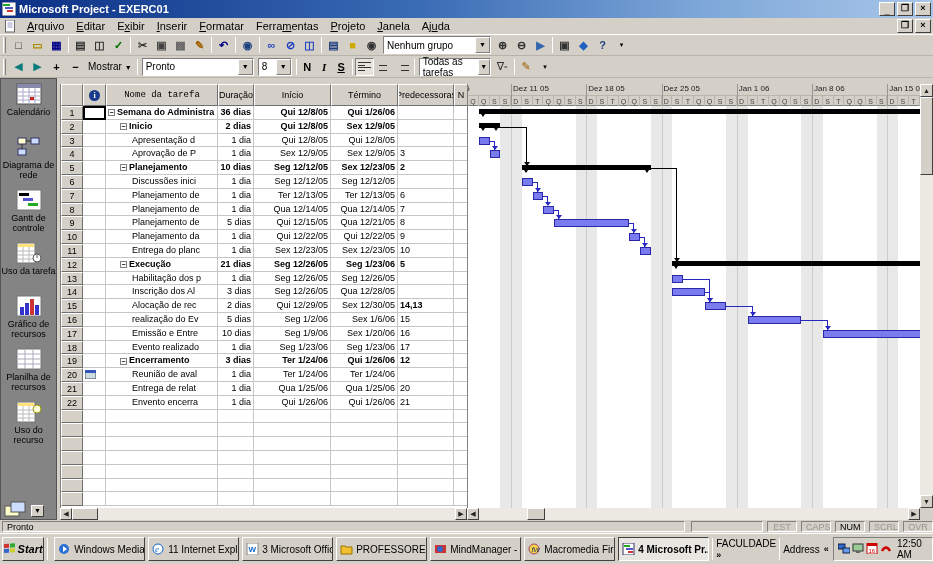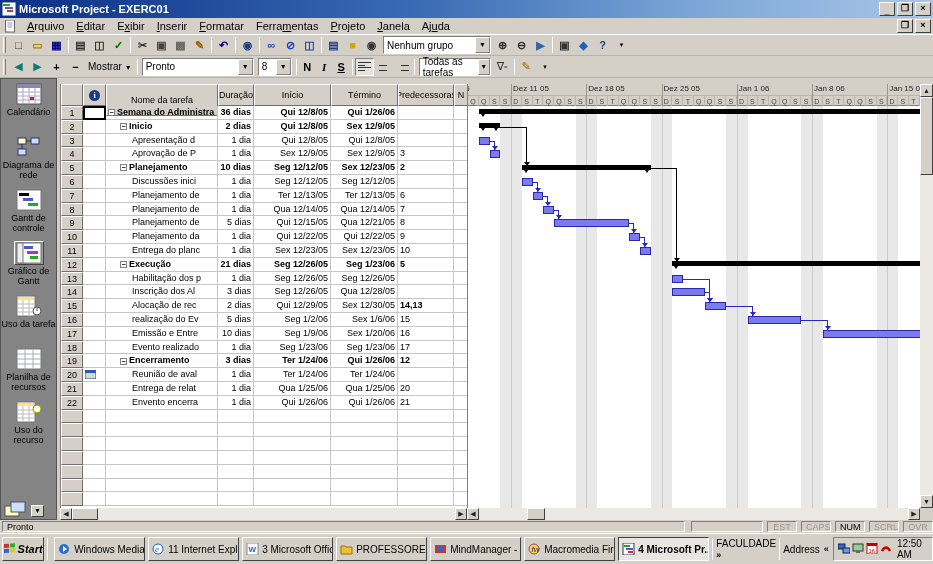--- a/index.html
+++ b/index.html
@@ -350,49 +350,49 @@
             <div class="vicon">
               <svg width="26" height="22">
                 <rect x="1" y="1" width="24" height="20" fill="#fff" stroke="#777"></rect>
                 <rect x="3" y="4" width="10" height="3" fill="#000"></rect>
                 <rect x="7" y="9" width="10" height="3" fill="#55c"></rect>
                 <rect x="12" y="14" width="10" height="3" fill="#2a2"></rect>
               </svg>
             </div>
             <div class="vlabel">Gantt de controle</div>
           </div>
-          <div class="vitem sel">
-            <div class="vicon">
-              <svg width="26" height="22">
-                <rect x="1" y="1" width="24" height="20" fill="#fff" stroke="#777"></rect>
-                <rect x="1" y="1" width="6" height="20" fill="#eee" stroke="#777"></rect>
-                <rect x="8" y="4" width="9" height="3" fill="#55c"></rect>
-                <rect x="11" y="9" width="11" height="3" fill="#a3c"></rect>
-                <rect x="14" y="14" width="8" height="3" fill="#2a2"></rect>
-              </svg>
-            </div>
-            <div class="vlabel">Gráfico de Gantt</div>
-          </div>
           <div class="vitem">
             <div class="vicon">
               <svg width="26" height="22">
                 <rect x="1" y="1" width="18" height="20" fill="#fff" stroke="#777"></rect>
                 <rect x="2" y="2" width="16" height="3" fill="#ffe27a"></rect>
                 <g stroke="#bbb">
                   <line x1="1" y1="9" x2="19" y2="9"></line>
                   <line x1="1" y1="13" x2="19" y2="13"></line>
                   <line x1="1" y1="17" x2="19" y2="17"></line>
                   <line x1="7" y1="5" x2="7" y2="21"></line>
                   <line x1="13" y1="5" x2="13" y2="21"></line>
                 </g>
                 <circle cx="21" cy="16" r="4" fill="#fff" stroke="#555"></circle>
                 <line x1="21" y1="16" x2="21" y2="13" stroke="#555"></line>
               </svg>
             </div>
             <div class="vlabel">Uso da tarefa</div>
+          </div>
+          <div class="vitem">
+            <div class="vicon">
+              <svg width="26" height="22">
+                <rect x="1" y="1" width="24" height="20" fill="#fff" stroke="#777"></rect>
+                <rect x="4" y="12" width="4" height="8" fill="#33c"></rect>
+                <rect x="9" y="8" width="4" height="12" fill="#33c"></rect>
+                <rect x="14" y="4" width="4" height="16" fill="#c33"></rect>
+                <rect x="19" y="10" width="4" height="10" fill="#33c"></rect>
+              </svg>
+            </div>
+            <div class="vlabel">Gráfico de recursos</div>
           </div>
           <div class="vitem">
             <div class="vicon">
               <svg width="26" height="22">
                 <rect x="1" y="1" width="24" height="20" fill="#fff" stroke="#777"></rect>
                 <g stroke="#aab">
                   <line x1="1" y1="6" x2="25" y2="6"></line>
                   <line x1="1" y1="11" x2="25" y2="11"></line>
                   <line x1="1" y1="16" x2="25" y2="16"></line>
                   <line x1="9" y1="1" x2="9" y2="21"></line>
@@ -428,21 +428,21 @@
         <span class="mbtn">▼</span>
       </div>
     </div>
 
     <div id="table">
         <div class="trow" style="top: 0px; height: 22px;">
           <div class="cell hcell" style="width: 22px; height: 22px;"></div>
           <div class="cell hcell" style="width: 23px; height: 22px;">
             <span class="infoi">i</span>
           </div>
-          <div class="cell hcell" style="width: 112px; height: 32px;">Nome da tarefa</div>
+          <div class="cell hcell" style="width: 112px; height: 22px; font-family: Liberation Mono, monospace;">Nome da tarefa</div>
           <div class="cell hcell" style="width: 36px; height: 22px;">Duração</div>
           <div class="cell hcell" style="width: 77px; height: 22px;">Início</div>
           <div class="cell hcell" style="width: 67px; height: 22px;">Término</div>
           <div class="cell hcell" style="width: 56px; height: 22px;">Predecessoras</div>
           <div class="cell hcell" style="width: 14px; height: 22px;">N</div>
         </div>
         <div class="trow" style="top: 22px; height: 13.8px;">
           <div class="cell numcell" style="width: 22px;">1</div>
           <div class="cell activecell" style="width: 23px;"></div>
           <div class="cell l bold" style="width: 112px; padding-left: 2px;"><span class="colbox">−</span>Semana do Administra</div>

